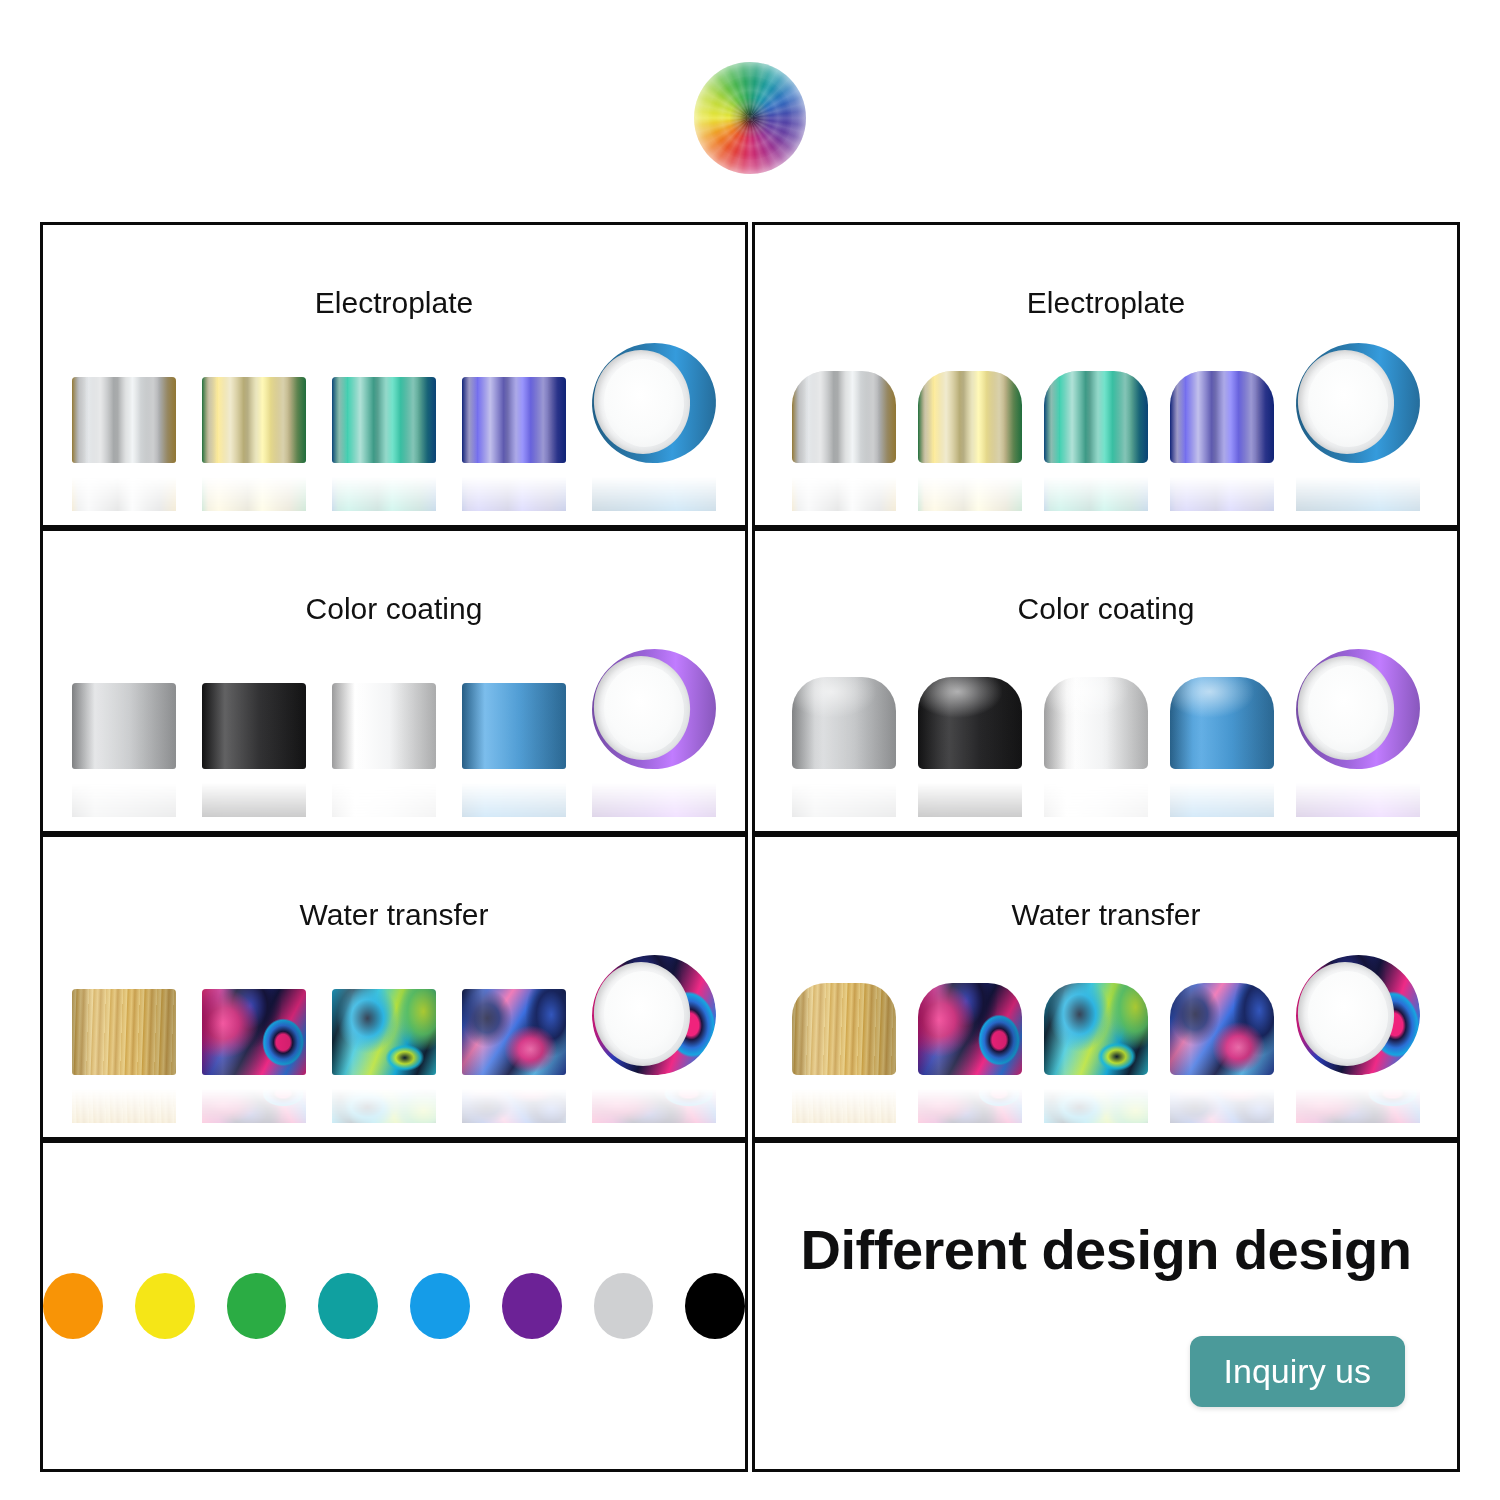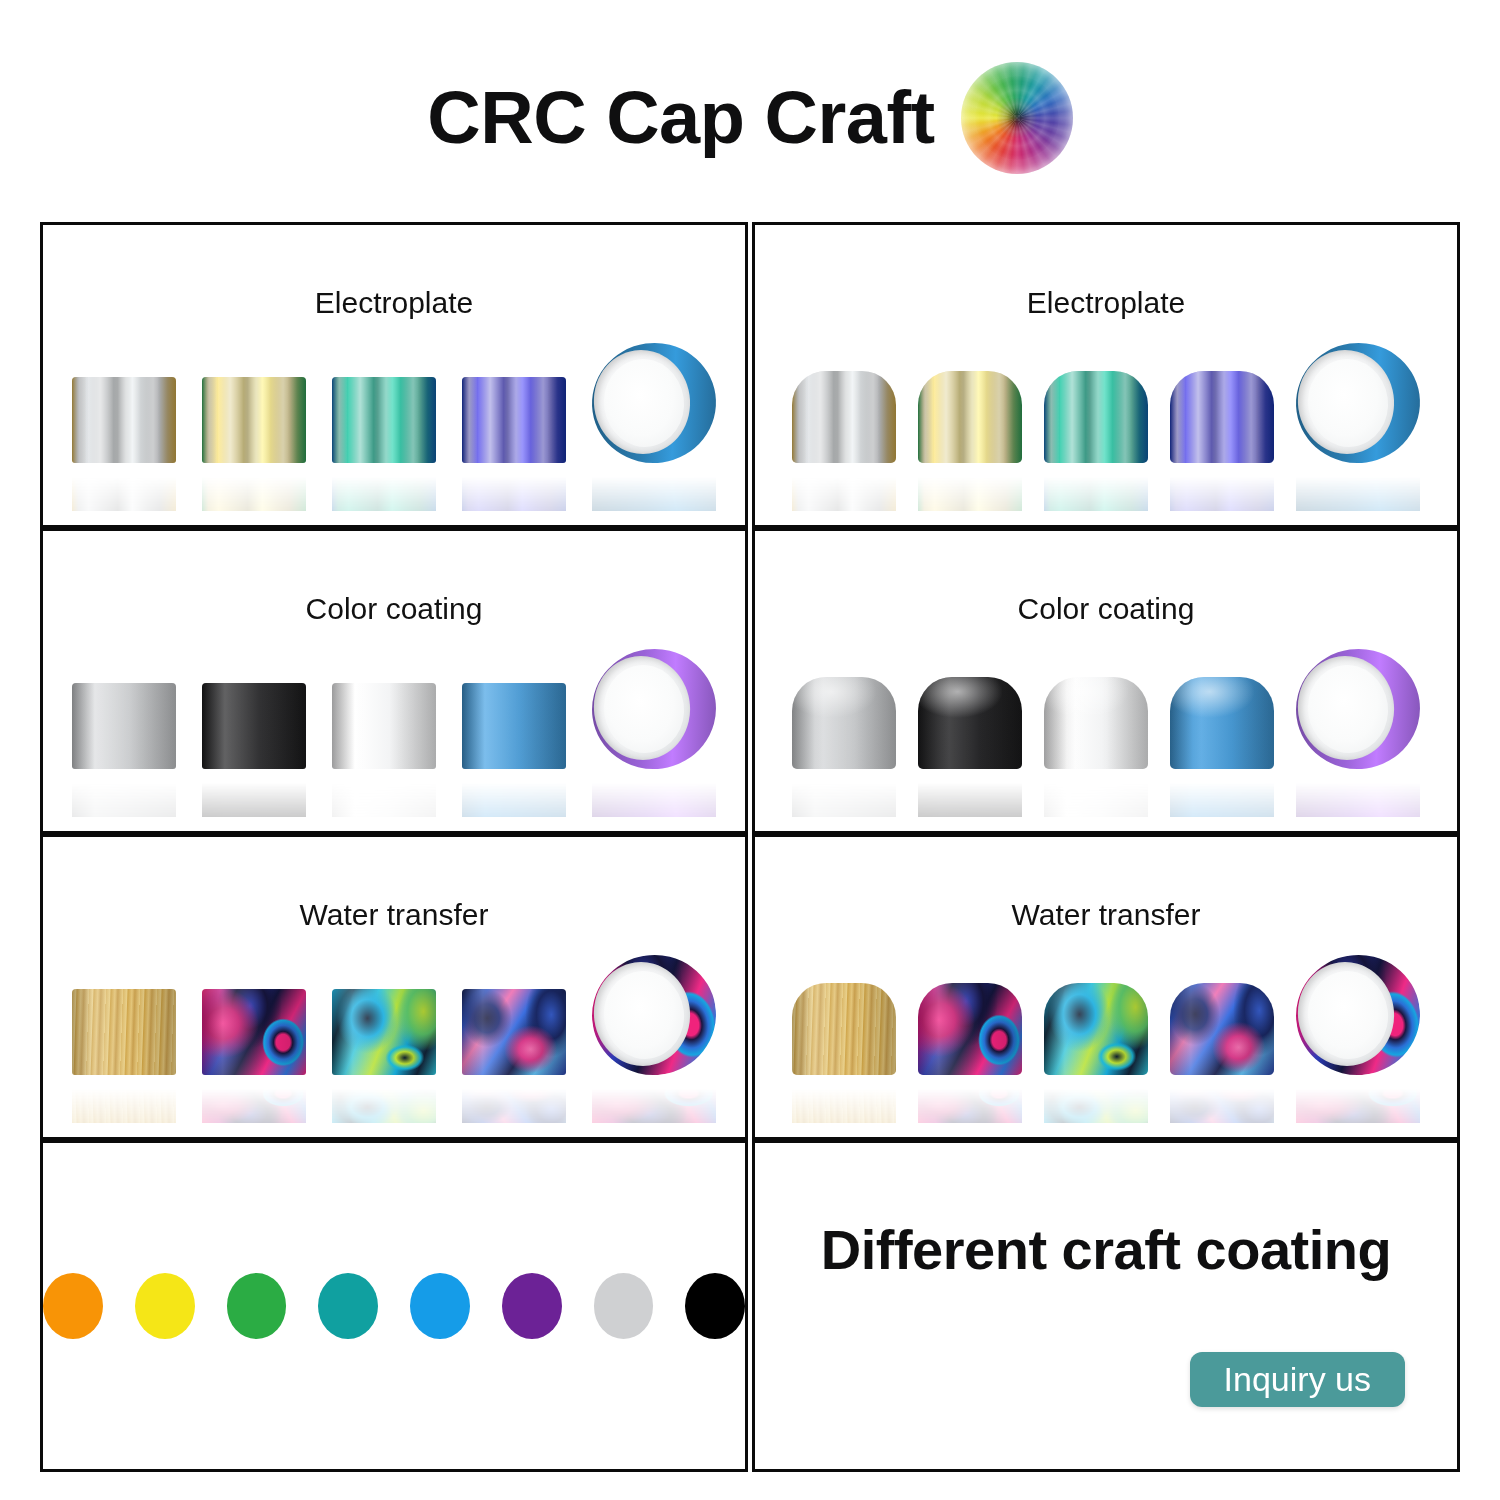--- a/index.html
+++ b/index.html
@@ -150,33 +150,32 @@
   }
   .swatch{width:66px;height:66px;border-radius:50%;}
 
   
   .cta-head{
     position:absolute;left:0;right:0;top:74px;text-align:center;
     font-size:56px;font-weight:600;color:#0f0f10;letter-spacing:-0.5px;
   }
   .cta-btn{
     position:absolute;right:52px;bottom:62px;
-    padding:8px 34px;border:none;border-radius:12px;
+    padding:16px 34px;border:none;border-radius:12px;
     background:#4b9a9a;color:#fff;font-size:34px;
     font-family:"Liberation Sans", sans-serif;cursor:pointer;
     box-shadow:0 2px 5px rgba(0,0,0,.13);
   }
 </style>
 </head>
 <body>
 
 <div class="page">
 
   <div class="header">
-    <div class="title">CRC Cap Craft</div>
     <div class="colorwheel">
       <div class="spokes"></div>
       <div class="rings"></div>
     </div>
   </div>
 
   <div class="grid">
 
     <div class="cell col-l row1">
       <div class="cell-label">Electroplate</div>
@@ -421,18 +420,18 @@
           <div class="swatch" style="background: rgb(43, 172, 68);"></div>
           <div class="swatch" style="background: rgb(16, 160, 160);"></div>
           <div class="swatch" style="background: rgb(21, 156, 232);"></div>
           <div class="swatch" style="background: rgb(108, 34, 150);"></div>
           <div class="swatch" style="background: rgb(207, 208, 210);"></div>
           <div class="swatch" style="background: rgb(0, 0, 0);"></div>
         </div>
     </div>
 
     <div class="cell col-r row4">
-      <div class="cta-head">Different craft coating</div>
+      <div class="cta-head">Different design design</div>
       <button class="cta-btn" style="background: rgb(75, 154, 154);">Inquiry us</button>
     </div>
 
   </div>
 </div>
 
 </body></html>

